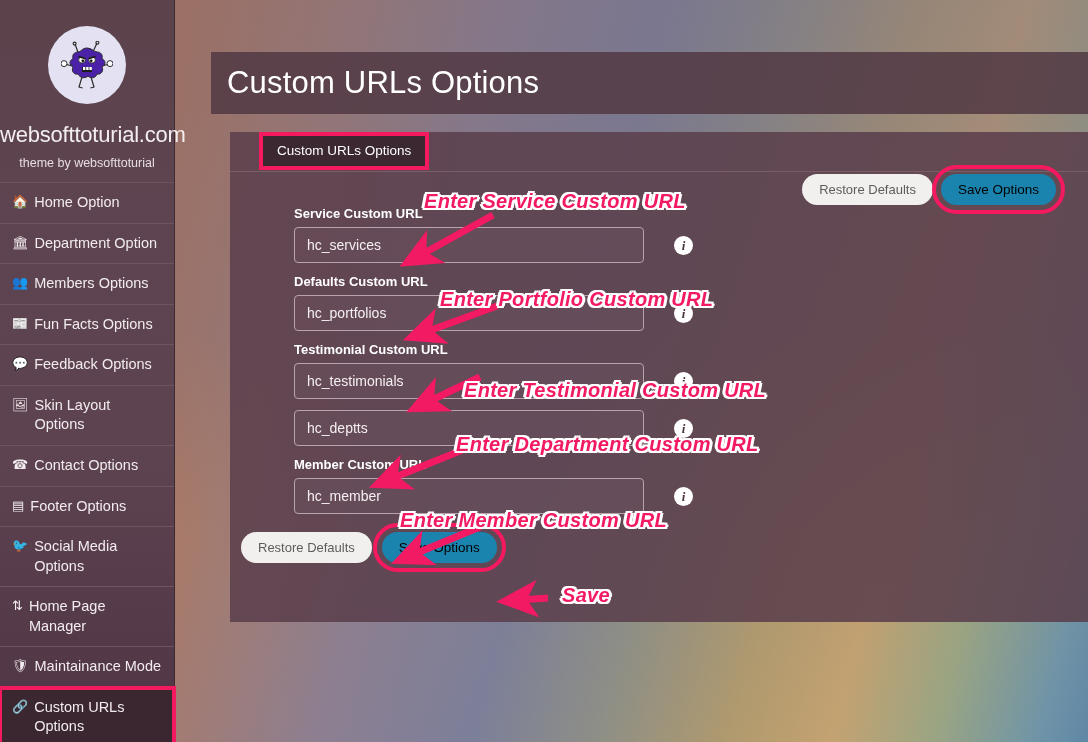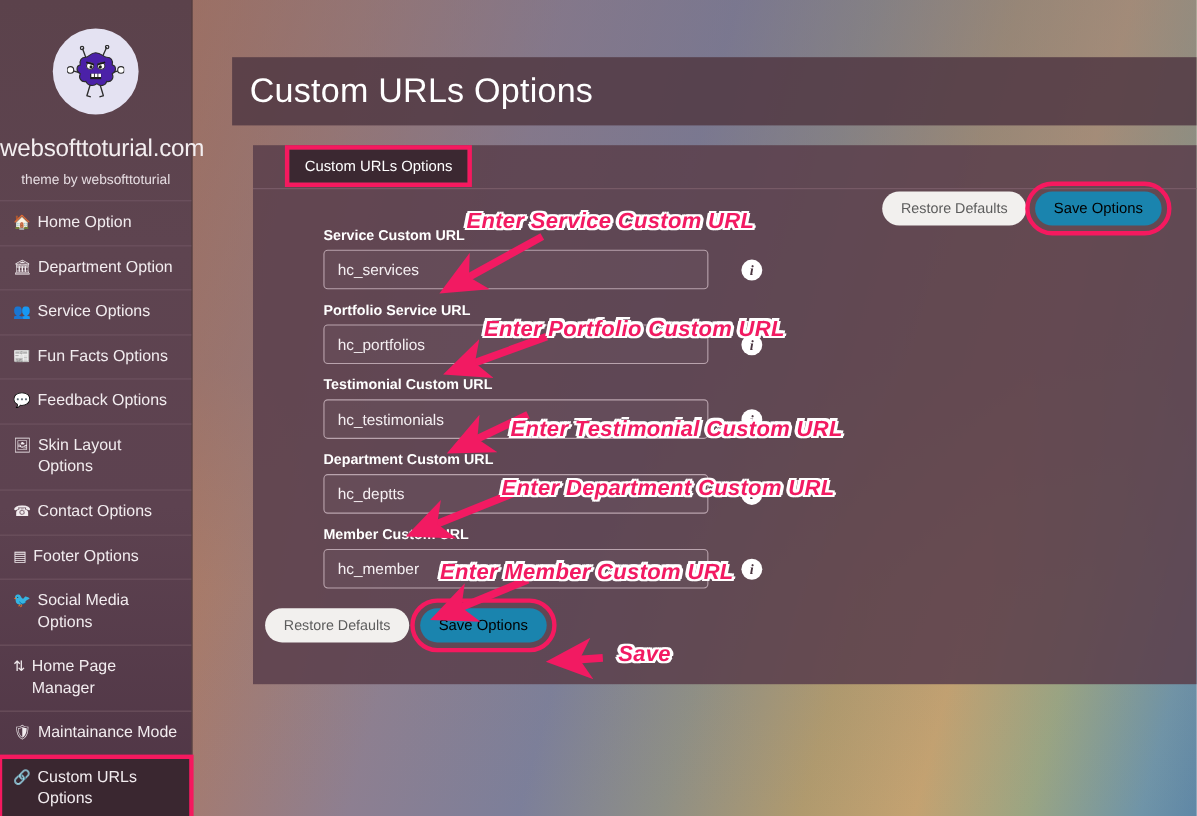--- a/index.html
+++ b/index.html
@@ -329,21 +329,21 @@
         <div class="menu-item">
           <span class="mi-icon">🏠</span>
           <span>Home Option</span>
         </div>
         <div class="menu-item">
           <span class="mi-icon">🏛</span>
           <span>Department Option</span>
         </div>
         <div class="menu-item">
           <span class="mi-icon">👥</span>
-          <span>Service Options</span>
+          <span>Members Options</span>
         </div>
         <div class="menu-item">
           <span class="mi-icon">📰</span>
           <span>Fun Facts Options</span>
         </div>
         <div class="menu-item">
           <span class="mi-icon">💬</span>
           <span>Feedback Options</span>
         </div>
         <div class="menu-item">
@@ -398,35 +398,34 @@
 
       <div class="form" id="form-fields">
           <div class="field">
             <label class="field-label">Service Custom URL</label>
             <div class="field-row">
               <input type="text" class="field-input" value="hc_services" style="">
               <span class="info-icon">i</span>
             </div>
           </div>
           <div class="field">
-            <label class="field-label">Portfolio Service URL</label>
+            <label class="field-label">Defaults Custom URL</label>
             <div class="field-row">
               <input type="text" class="field-input" value="hc_portfolios" style="">
               <span class="info-icon">i</span>
             </div>
           </div>
           <div class="field">
             <label class="field-label">Testimonial Custom URL</label>
             <div class="field-row">
               <input type="text" class="field-input" value="hc_testimonials" style="">
               <span class="info-icon">i</span>
             </div>
           </div>
           <div class="field">
-            <label class="field-label">Department Custom URL</label>
             <div class="field-row">
               <input type="text" class="field-input" value="hc_deptts" style="">
               <span class="info-icon">i</span>
             </div>
           </div>
           <div class="field">
             <label class="field-label">Member Custom URL</label>
             <div class="field-row">
               <input type="text" class="field-input" value="hc_member" style="">
               <span class="info-icon">i</span>

